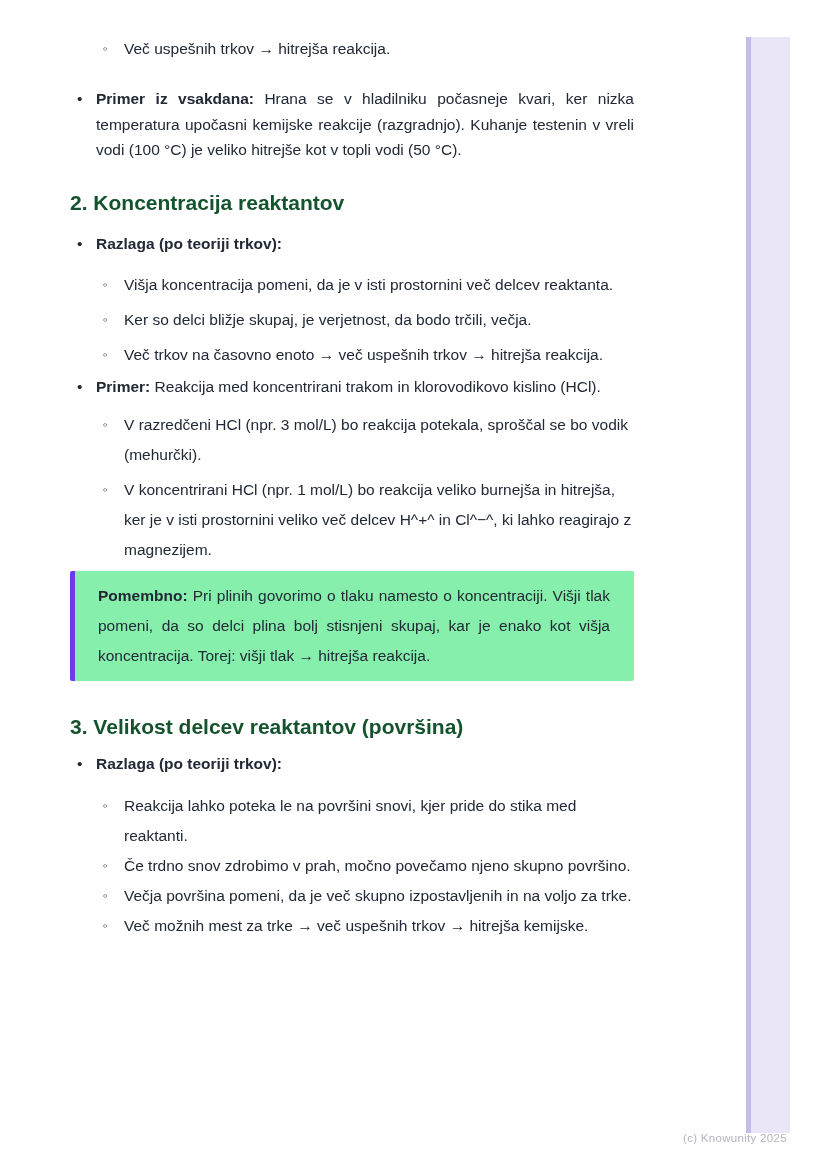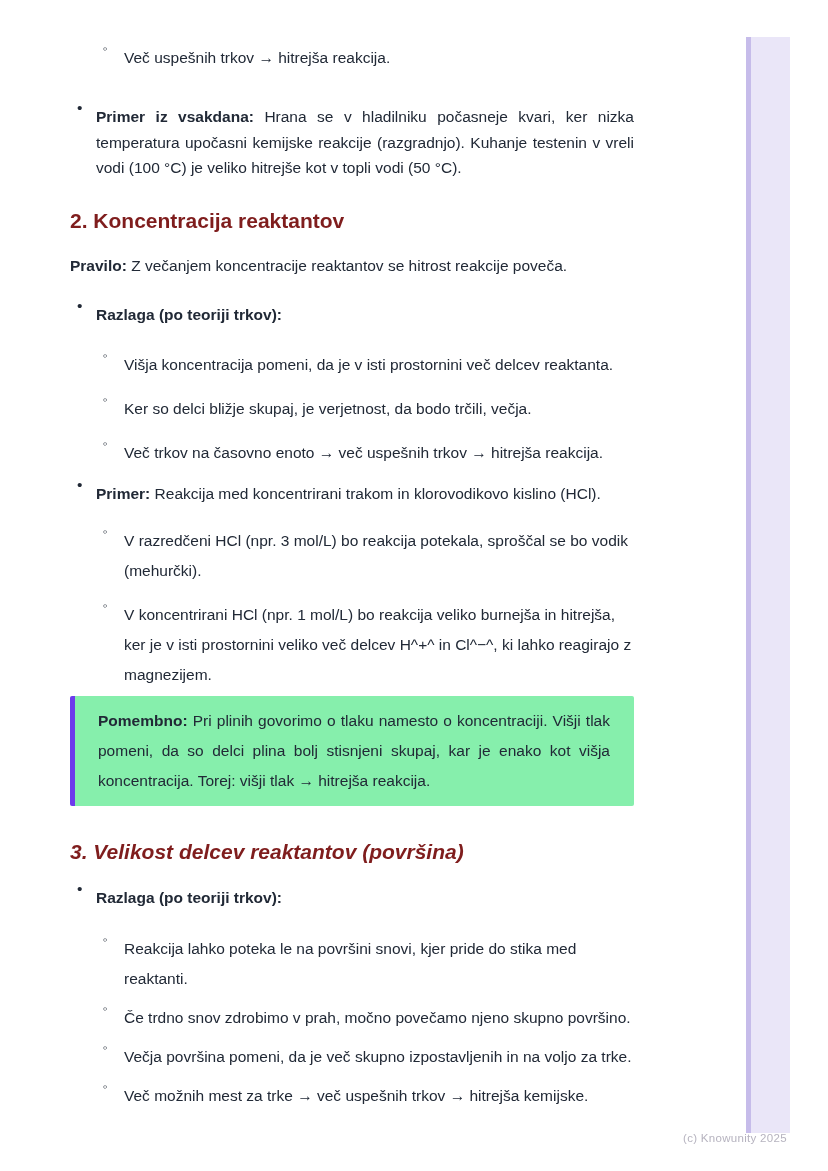--- a/index.html
+++ b/index.html
@@ -34,35 +34,35 @@
   ul { list-style: none; margin: 0; padding: 0; }
   .li { display: flex; align-items: flex-start; }
   .marker { flex: 0 0 auto; }
 
   
   .l1 { line-height: 26px; }
   .l1 > .marker { width: 19px; margin-left: 7px; }
   
   .l2 { line-height: 30px; }
   .l2 > .marker { width: 21px; margin-left: 33px; font-size: 13px; }
-  .li-text { flex: 1 1 auto; margin-top: 9px; }
+  .li-text { flex: 1 1 auto; }
 
   .intro-sub { margin-top: 6px; line-height: 26px; }
   .intro-bullet { margin-top: 24px; line-height: 25.5px; }
   .intro-bullet .li-text { text-align: justify; }
 
   h2 {
     margin: 0;
     font-size: 21px;
     line-height: 28px;
     font-weight: 700;
-    color: #7f1d1d;
+    color: #14532d;
   }
   .h-s2 { margin-top: 26px; }
-  .h-s3 { margin-top: 32px; font-style: italic; }
+  .h-s3 { margin-top: 32px; }
 
   .para { margin: 0; }
   .rule-s2 { margin-top: 18px; line-height: 26px; }
   .rule-s3 { margin-top: 14px; line-height: 30px; }
 
   .razlaga-s2 { margin-top: 14px; line-height: 26px; }
   .razlaga-s3 { margin-top: 10px; line-height: 26px; }
 
   .sublist-s2 { margin-top: 13px; }
   .sublist-s2 > li { margin-bottom: 5px; }
@@ -114,21 +114,20 @@
 
   <ul>
     <li class="li l1 intro-bullet">
       <span class="marker">•</span>
       <span class="li-text"><b>Primer iz vsakdana:</b> <span>Hrana se v hladilniku počasneje kvari, ker nizka temperatura upočasni kemijske reakcije (razgradnjo). Kuhanje testenin v vreli vodi (100 °C) je veliko hitrejše kot v topli vodi (50 °C).</span></span>
     </li>
   </ul>
 
   <h2 class="h-s2">2. Koncentracija reaktantov</h2>
 
-  <p class="para rule-s2"><b>Pravilo:</b> <span>Z večanjem koncentracije reaktantov se hitrost reakcije poveča.</span></p>
 
   <ul>
     <li class="li l1 razlaga-s2">
       <span class="marker">•</span>
       <span class="li-text bold">Razlaga (po teoriji trkov):</span>
     </li>
   </ul>
   <ul class="sublist-s2">
     <li class="li l2">
       <span class="marker">◦</span>

